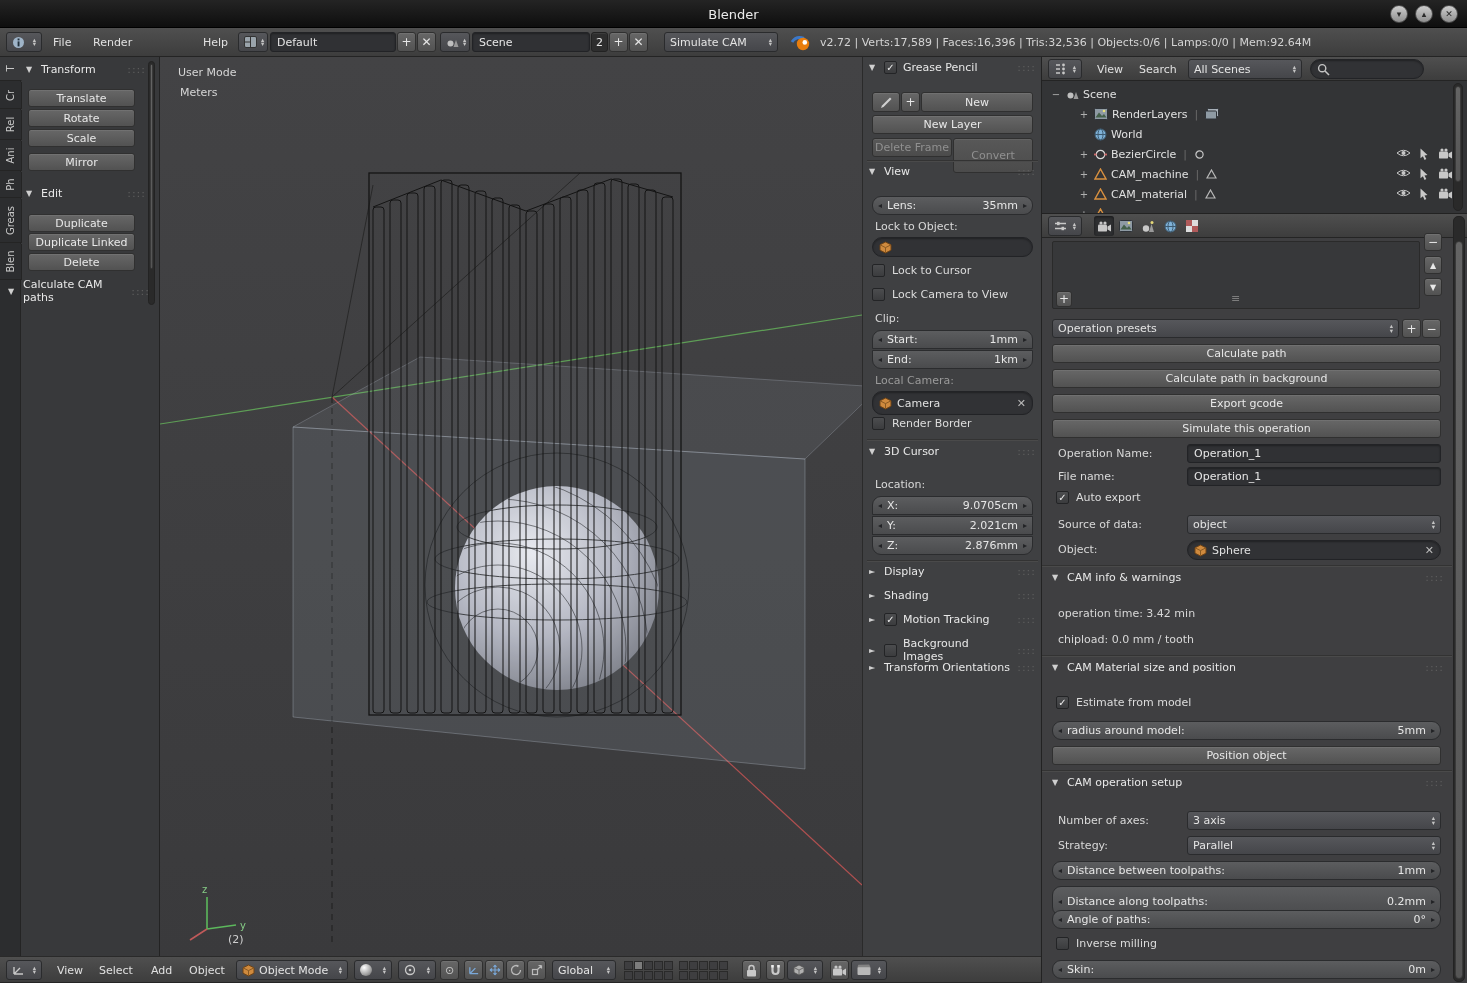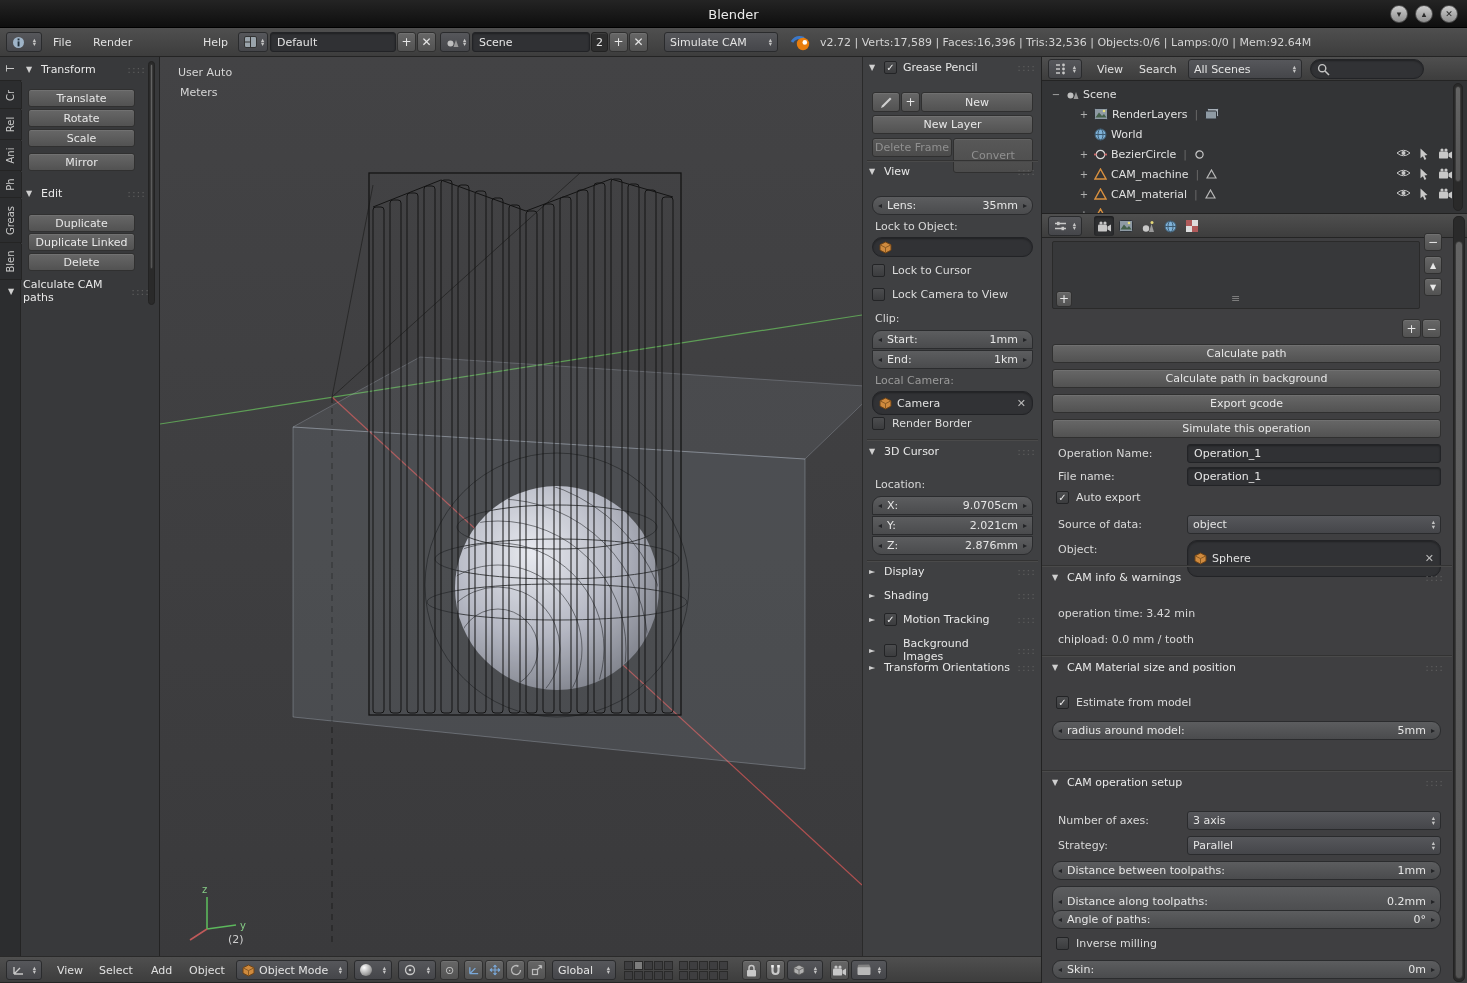--- a/index.html
+++ b/index.html
@@ -240,21 +240,21 @@
     </g>
 
     <g>
       <line x1="47" y1="872" x2="47" y2="840" stroke="#5cb85c" stroke-width="1.6"></line>
       <line x1="47" y1="872" x2="76" y2="868" stroke="#5cb85c" stroke-width="1.6"></line>
       <line x1="47" y1="872" x2="30" y2="883" stroke="#c05a5a" stroke-width="1.6"></line>
       <text x="42" y="836" fill="#86cc86" font-size="10">z</text>
       <text x="80" y="872" fill="#86cc86" font-size="10">y</text>
     </g>
   </svg>
-  <div class="abs" style="left:18px;top:9px;color:#d6d6d6">User Auto</div>
+  <div class="abs" style="left:18px;top:9px;color:#d6d6d6">User Mode</div>
   <div class="abs" style="left:20px;top:29px;color:#d6d6d6">Meters</div>
   <div class="abs" style="left:68px;top:876px;color:#cfcfcf">(2)</div>
 </div>
 
 <div class="abs" style="left:862px;top:57px;width:179px;height:899px;background:#3f4042;border-left:1px solid #2a2a2a">
 
   <div class="abs phead" style="left:6px;top:4px;width:167px">
       <span class="tri d"></span>
       <span class="chk on"></span>
       <span>Grease Pencil</span>
@@ -560,20 +560,24 @@
   </div>
 
   <div class="abs" style="left:10px;top:27px;width:368px;height:68px;background:#37383a;border:1px solid #2a2a2a;border-radius:2px">
     <div class="abs btn sm" style="left:3px;top:49px;width:16px;height:16px">+</div>
     <span class="abs" style="left:178px;top:50px;color:#7d7d7d">≡</span>
   </div>
   <div class="abs btn sm" style="left:382px;top:19px;width:18px;height:18px">−</div>
   <div class="abs btn" style="left:382px;top:42px;width:18px;height:18px;font-size:8px">▲</div>
   <div class="abs btn" style="left:382px;top:64px;width:18px;height:18px;font-size:8px">▼</div>
 
+  <div class="abs ddown" style="left:10px;top:105px;width:347px;height:19px">
+      <span>Operation presets</span>
+      <span class="ud"></span>
+    </div>
   <div class="abs btn sm" style="left:360px;top:105px;width:19px;height:19px">+</div>
   <div class="abs btn sm" style="left:380px;top:105px;width:19px;height:19px">−</div>
 
   <div class="abs btn" style="left:10px;top:130px;width:389px;height:19px">Calculate path</div>
   <div class="abs btn" style="left:10px;top:155px;width:389px;height:19px">Calculate path in background</div>
   <div class="abs btn" style="left:10px;top:180px;width:389px;height:19px">Export gcode</div>
   <div class="abs btn" style="left:10px;top:205px;width:389px;height:19px">Simulate this operation</div>
 
   <div class="abs lbl" style="left:16px;top:233px">Operation Name:</div>
   <div class="abs tfield" style="left:145px;top:230px;width:254px;height:19px">
@@ -586,21 +590,21 @@
   <div class="abs chkrow" style="left:14px;top:277px">
       <span class="chk on"></span>
       <span>Auto export</span>
     </div>
   <div class="abs lbl" style="left:16px;top:304px">Source of data:</div>
   <div class="abs ddown" style="left:145px;top:301px;width:254px;height:19px">
       <span>object</span>
       <span class="ud"></span>
     </div>
   <div class="abs lbl" style="left:16px;top:329px">Object:</div>
-  <div class="abs ofield" style="left:145px;top:326px;width:254px;height:37px">
+  <div class="abs ofield" style="left:145px;top:326px;width:254px;height:20px">
     <svg class="ic" width="13" height="13" viewBox="0 0 13 13">
         <path d="M6.5 1 L12 3.8 V9.2 L6.5 12 L1 9.2 V3.8Z" fill="#cf8a3e" stroke="#6e4316"></path>
         <path d="M1 3.8 L6.5 6.6 L12 3.8 M6.5 6.6 V12" fill="none" stroke="#8a5a22"></path>
       </svg>
     <span>Sphere</span>
     <span style="margin-left:auto;color:#bbb">✕</span>
   </div>
 
   <div class="hline" style="left:0;width:410px;top:351px"></div>
   <div class="abs phead" style="left:10px;top:357px;width:392px">
@@ -618,20 +622,21 @@
       <span class="grip"></span>
     </div>
   <div class="abs chkrow" style="left:14px;top:482px">
       <span class="chk on"></span>
       <span>Estimate from model</span>
     </div>
   <div class="abs slider" style="left:10px;top:507px;width:389px;height:19px">
       <span class="lab2">radius around model:</span>
       <span class="val">5mm</span>
     </div>
+  <div class="abs btn" style="left:10px;top:532px;width:389px;height:19px">Position object</div>
 
   <div class="hline" style="left:0;width:410px;top:556px"></div>
   <div class="abs phead" style="left:10px;top:562px;width:392px">
       <span class="tri d"></span>
       <span>CAM operation setup</span>
       <span class="grip"></span>
     </div>
   <div class="abs lbl" style="left:16px;top:600px">Number of axes:</div>
   <div class="abs ddown" style="left:145px;top:597px;width:254px;height:19px">
       <span>3 axis</span>

